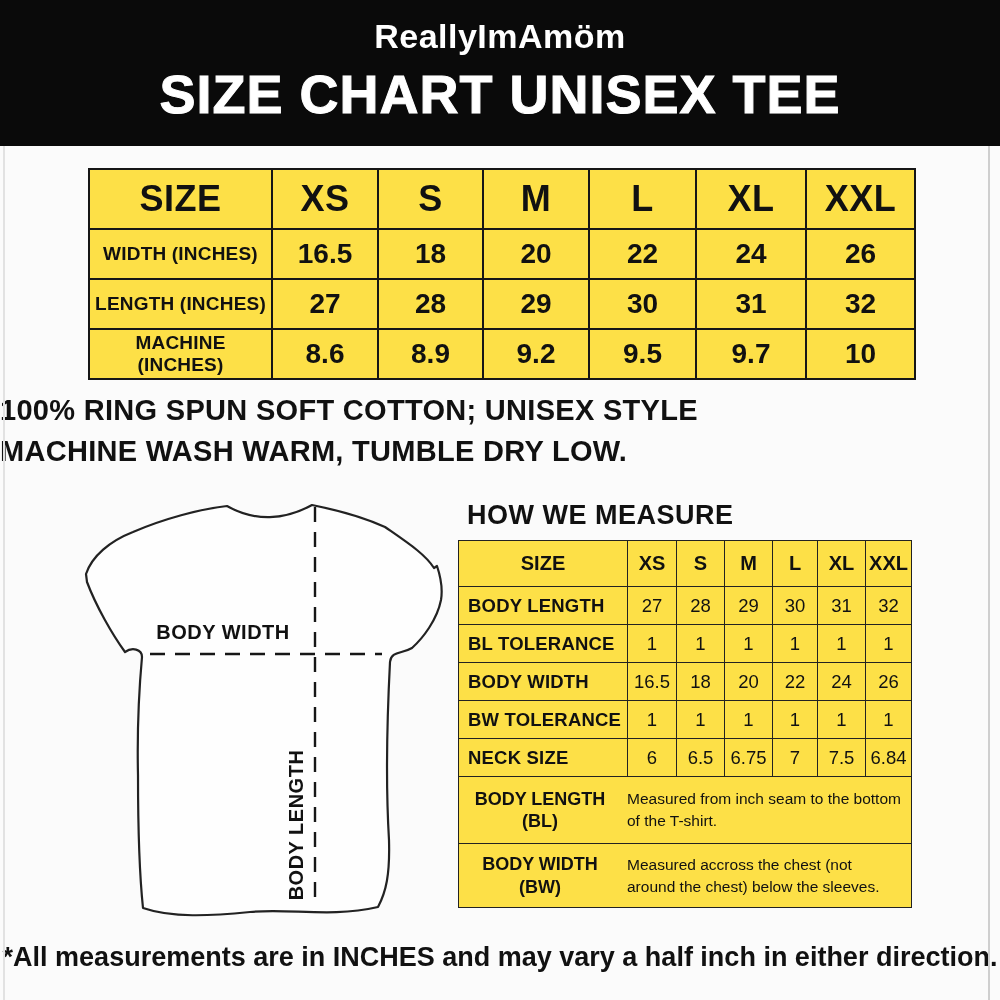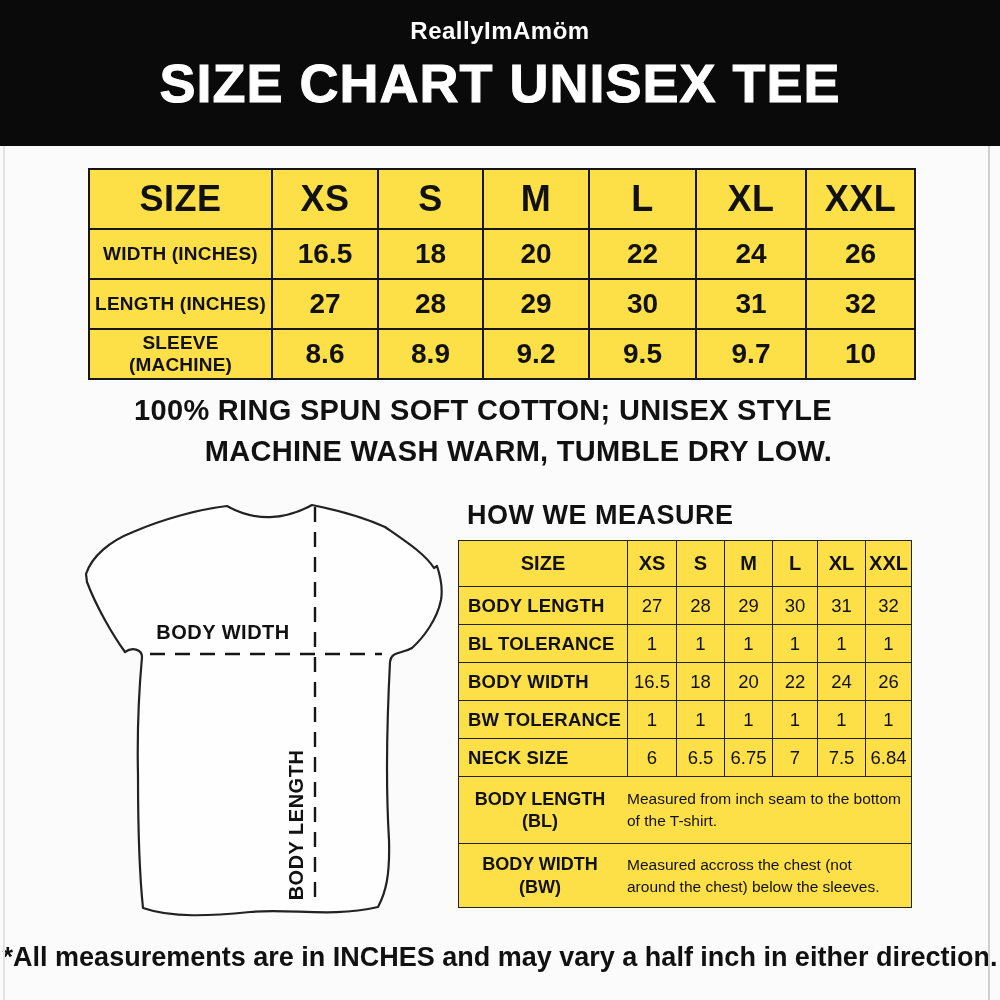--- a/index.html
+++ b/index.html
@@ -9,41 +9,41 @@
     background:#fbfbfb; color:#111;
     font-family:"Liberation Sans", sans-serif;
     overflow:hidden;
   }
 
   
   .banner {
     position:absolute; left:0; top:0; width:1000px; height:146px;
     background:#0a0a0a; color:#ffffff; text-align:center;
   }
-  .brand { padding-top:17px; font-size:24px; font-weight:700; letter-spacing:.5px; }
+  .brand { padding-top:17px; font-size:34px; font-weight:700; letter-spacing:.5px; }
   .title {
     margin-top:7px; font-size:54px; font-weight:800; letter-spacing:1px;
     -webkit-text-stroke:1px #ffffff;
   }
 
   
   table { border-collapse:collapse; table-layout:fixed; background:#fde047; }
   .size-table { position:absolute; left:88px; top:168px; width:826px; }
   .size-table th, .size-table td {
     border:2px solid #161616; text-align:center; vertical-align:middle;
   }
   .size-table tr.hdr { height:60px; }
   .size-table tr.hdr th { font-size:36px; font-weight:800; letter-spacing:.5px; }
   .size-table tr.data { height:50px;padding-left:16px; }
   .size-table .rowlabel { font-size:19px; font-weight:800; letter-spacing:.2px; }
   .size-table td { font-size:28px; font-weight:600; }
 
   
   .care-text {
-    position:absolute; left:0; top:390px; width:832px; text-align:right;
+    position:absolute; left:0; top:390px; width:832px; text-align:left;
     font-size:29px; font-weight:800; letter-spacing:.3px; line-height:1.4;
   }
 
   
   .diagram { position:absolute; left:60px; top:490px; width:410px; height:450px; }
   .diagram svg { position:absolute; left:0; top:0; }
   .shirt { fill:#fefefe; stroke:#222222; stroke-width:2.2; stroke-linejoin:round; }
   .dash { stroke:#161616; stroke-width:2.4; stroke-dasharray:15 10; fill:none; }
   .bw-label {
     position:absolute; left:88px; top:131px; width:150px; text-align:center;
@@ -130,21 +130,21 @@
     <tr class="data">
       <th class="rowlabel">LENGTH (INCHES)</th>
       <td>27</td>
       <td>28</td>
       <td>29</td>
       <td>30</td>
       <td>31</td>
       <td>32</td>
     </tr>
     <tr class="data">
-      <th class="rowlabel">SLEEVE (MACHINE)</th>
+      <th class="rowlabel">MACHINE (INCHES)</th>
       <td>8.6</td>
       <td>8.9</td>
       <td>9.2</td>
       <td>9.5</td>
       <td>9.7</td>
       <td>10</td>
     </tr>
   </tbody>
     </table>
 

